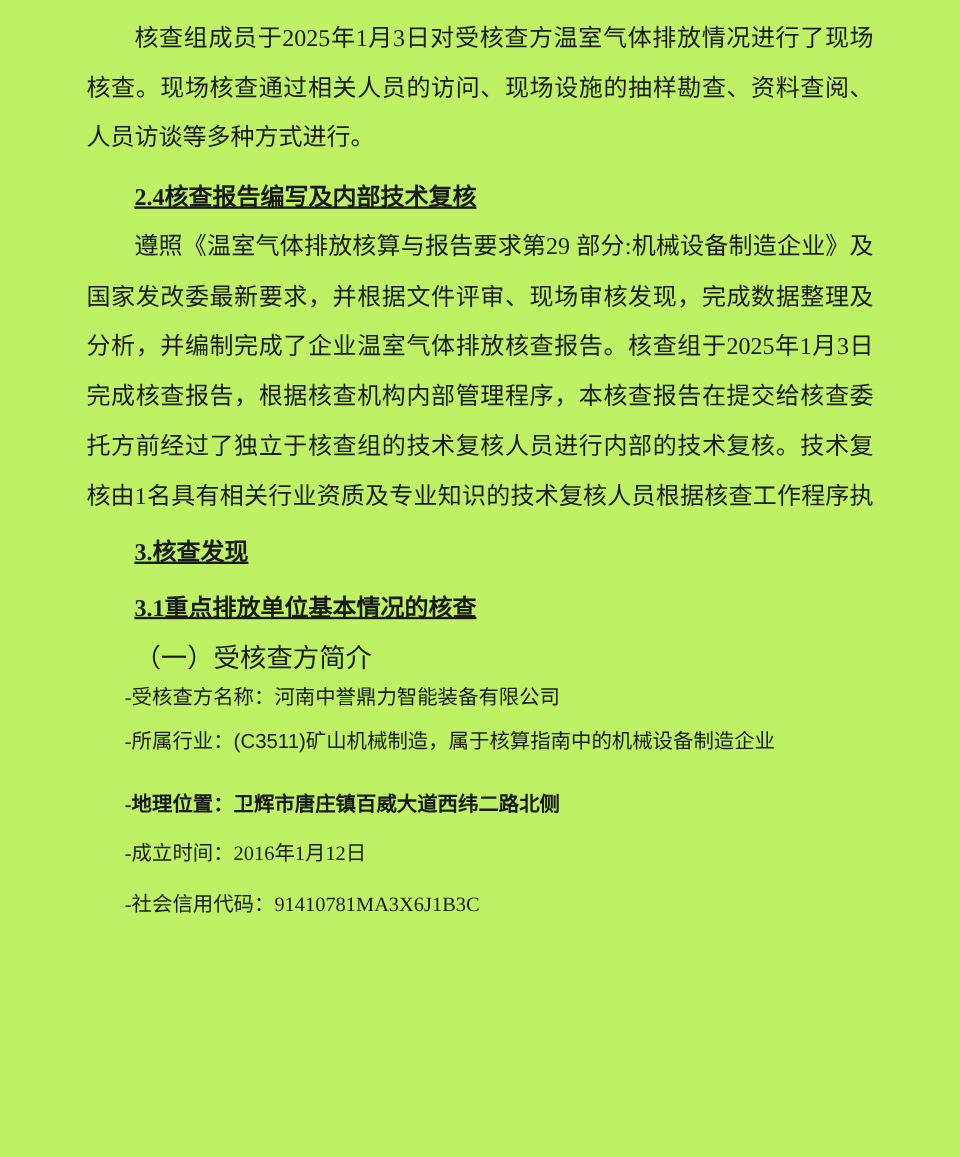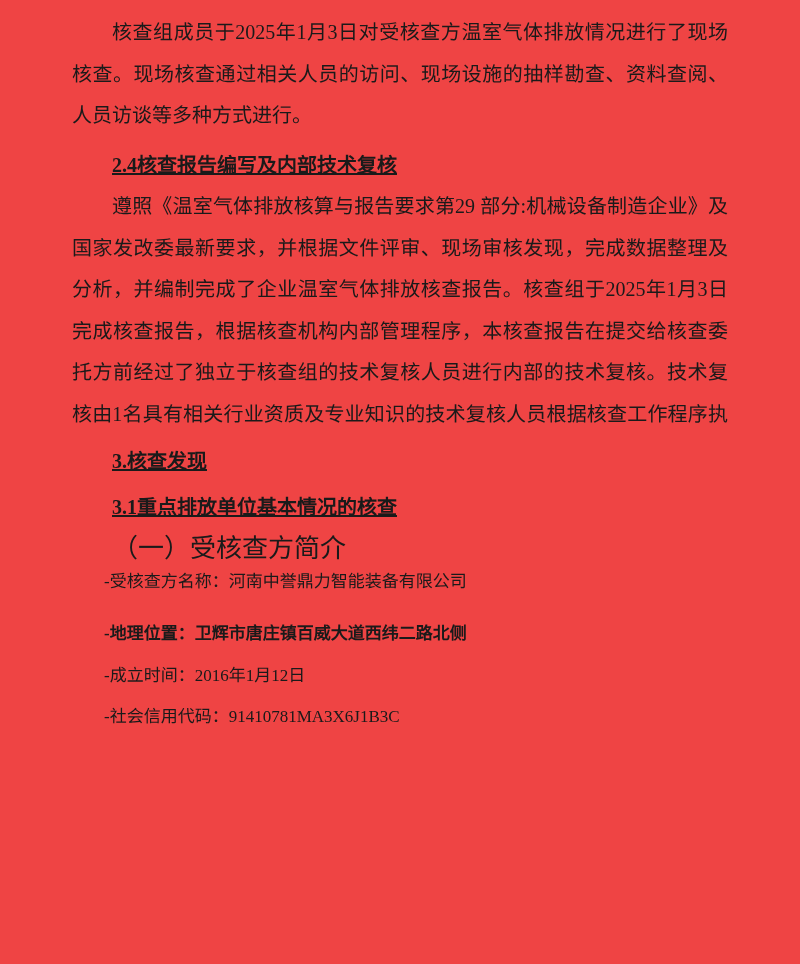--- a/index.html
+++ b/index.html
@@ -12,21 +12,21 @@
     height: 964px;
     overflow: hidden;
     font-family: "Liberation Serif", "DejaVu Serif", serif;
     color: #1a1a1a;
   }
   .page {
     box-sizing: border-box;
     width: 800px;
     height: 964px;
     padding: 12px 72px 0 72px;
-    background: #ef4444;
+    background: #bef264;
   }
   .para {
     font-size: 20px;
     line-height: 41.5px;
     text-align: justify;
     text-indent: 2em;
     margin: 0;
     overflow: hidden;
   }
   .para-3l { height: 124.5px; }
@@ -42,21 +42,21 @@
   }
   .heading-sub {
     margin-left: 80px;
   }
   .mt-sm  { margin-top: 8px; }
   .mt-h3  { margin-top: 6px; }
   .mt-h31 { margin-top: 4px; }
   .mt-h311{ margin-top: 10px; }
   .mt-p3  { margin-top: 3px; }
   .list-intro {
-    font-size: 26px;
+    font-size: 22px;
     line-height: 41.5px;
     margin: 0 0 0 40px;
     white-space: nowrap;
   }
   .fact {
     font-size: 17px;
     line-height: 41.5px;
     margin: 0 0 0 32px;
     white-space: nowrap;
   }
@@ -81,20 +81,21 @@
   <h2 class="heading mt-h3">3.核查发现</h2>
 
   <h2 class="heading mt-h31">3.1重点排放单位基本情况的核查</h2>
 
 
 
   <div class="list-intro">（一）受核查方简介</div>
 
   <div class="fact fact-name">-受核查方名称：河南中誉鼎力智能装备有限公司</div>
 
+  <div class="fact fact-industry"><span>-所属行业：</span><span class="industry-code">(C3511)</span><span>矿山机械制造，属于核算指南中的机械设备制造企业</span></div>
 
   <div class="fact fact-location">-地理位置：卫辉市唐庄镇百威大道西纬二路北侧</div>
 
   <div class="fact">-成立时间：2016年1月12日</div>
 
 
   <div class="fact">-社会信用代码：91410781MA3X6J1B3C</div>
 
 </div>
 

